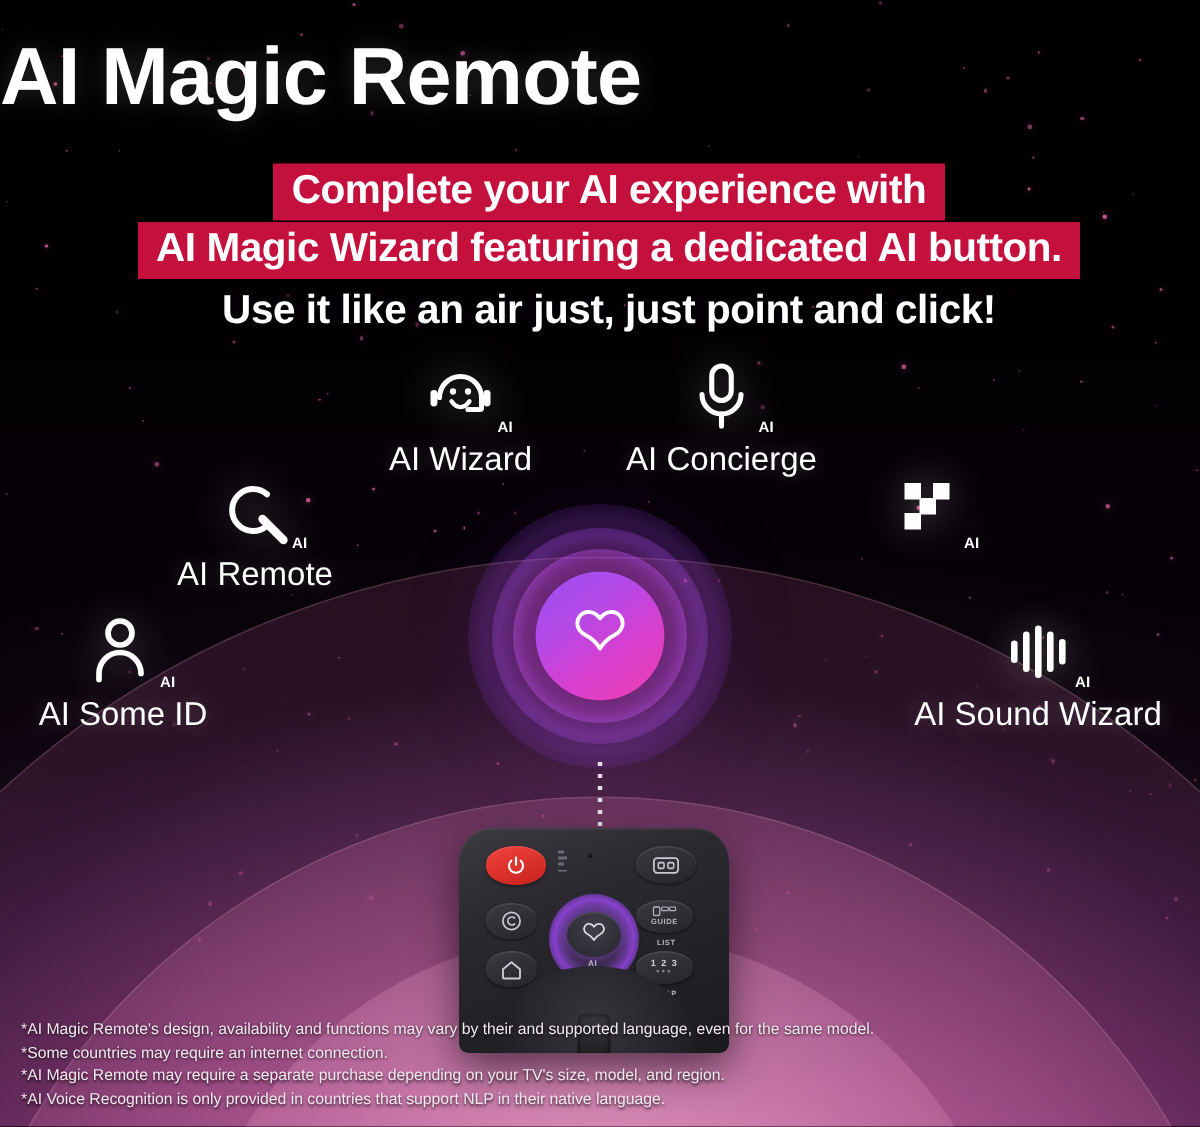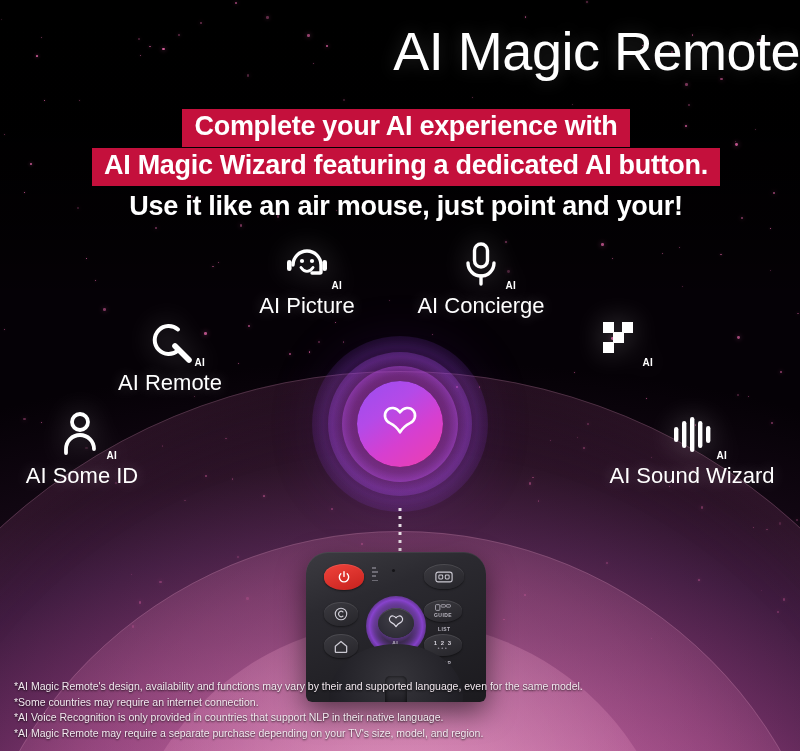--- a/index.html
+++ b/index.html
@@ -43,22 +43,22 @@
 
   .vignette-top {
     position:absolute; left:0; right:0; top:0; height:300px;
     background:linear-gradient(to bottom, #000 0%, rgba(0,0,0,0.96) 42%, rgba(0,0,0,0.55) 78%, rgba(0,0,0,0) 100%);
   }
 
   .star { position:absolute; border-radius:50%; background:#f06ab0; }
 
   
   .headline {
-    position:absolute; top:20px; left:0; right:0; text-align:right;
-    font-size:54px; font-weight:normal; color:#fff; letter-spacing:-0.5px;
+    position:absolute; top:20px; left:0; right:0; text-align:left;
+    font-size:54px; font-weight:bold; color:#fff; letter-spacing:-0.5px;
     text-shadow:0 0 18px rgba(255,255,255,0.16);
   }
   .banner-wrap { position:absolute; top:109px; left:12px; right:0; text-align:center; }
   .banner-line {
     display:inline-block; color:#fff; font-weight:bold; font-size:27px;
     padding:2px 12px 4px; line-height:1.18; letter-spacing:-0.3px;
   }
   .banner-line.hl { background:#c4103c; }
   .banner-line.plain { background:transparent; }
   .banner-row { line-height:0; }
@@ -300,37 +300,37 @@
 <div class="headline">AI Magic Remote</div>
 
 <div class="banner-wrap">
   <div class="banner-row">
     <span class="banner-line hl">Complete your AI experience with</span>
   </div>
   <div class="banner-row">
     <span class="banner-line hl">AI Magic Wizard featuring a dedicated AI button.</span>
   </div>
   <div class="banner-row" style="margin-top:3px;">
-    <span class="banner-line plain">Use it like an air mouse, just point and your!</span>
+    <span class="banner-line plain">Use it like an air just, just point and click!</span>
   </div>
 </div>
 
 <div class="feature" id="f-chatbot">
   <div class="ic">
     <svg viewBox="0 0 52 52" width="52" height="52">
       <path d="M12 27a14 14 0 1 1 28 0v7a1 1 0 0 1-1 1h-8" fill="none" stroke="#fff" stroke-width="3.4" stroke-linecap="round"></path>
       <rect x="6" y="22" width="4.6" height="11" rx="2.3" fill="#fff"></rect>
       <rect x="41.4" y="22" width="4.6" height="11" rx="2.3" fill="#fff"></rect>
       <circle cx="21" cy="23" r="2.1" fill="#fff"></circle>
       <circle cx="31" cy="23" r="2.1" fill="#fff"></circle>
       <path d="M20 29.5c1.8 2.6 4 3.9 6 3.9s4.2-1.3 6-3.9" fill="none" stroke="#fff" stroke-width="2.9" stroke-linecap="round"></path>
     </svg>
     <span class="ai-tag">AI</span>
   </div>
-  <div class="lbl">AI Picture</div>
+  <div class="lbl">AI Wizard</div>
 </div>
 
 <div class="feature" id="f-concierge">
   <div class="ic">
     <svg viewBox="0 0 52 52" width="52" height="52">
       <rect x="19.5" y="6" width="13" height="23" rx="6.5" fill="none" stroke="#fff" stroke-width="3.4"></rect>
       <path d="M13 25a13 13 0 0 0 26 0" fill="none" stroke="#fff" stroke-width="3.4" stroke-linecap="round"></path>
       <line x1="26" y1="38" x2="26" y2="46" stroke="#fff" stroke-width="3.4" stroke-linecap="round"></line>
     </svg>
     <span class="ai-tag">AI</span>
@@ -466,15 +466,15 @@
     <div class="rlabel" style="left:86px; top:88px; font-size:5.5px;">AI</div>
 
     <div class="wheel" style="bottom:-46px; width:134px; height:104px;"></div>
     <div class="scroll" style="bottom:-4px; width:22px; height:30px;"></div>
   </div>
 </div>
 
 <div id="footer">
   <p>*AI Magic Remote's design, availability and functions may vary by their and supported language, even for the same model.</p>
   <p>*Some countries may require an internet connection.</p>
+  <p>*AI Magic Remote may require a separate purchase depending on your TV's size, model, and region.</p>
   <p>*AI Voice Recognition is only provided in countries that support NLP in their native language.</p>
-  <p>*AI Magic Remote may require a separate purchase depending on your TV's size, model, and region.</p>
 </div>
 
 </body></html>

